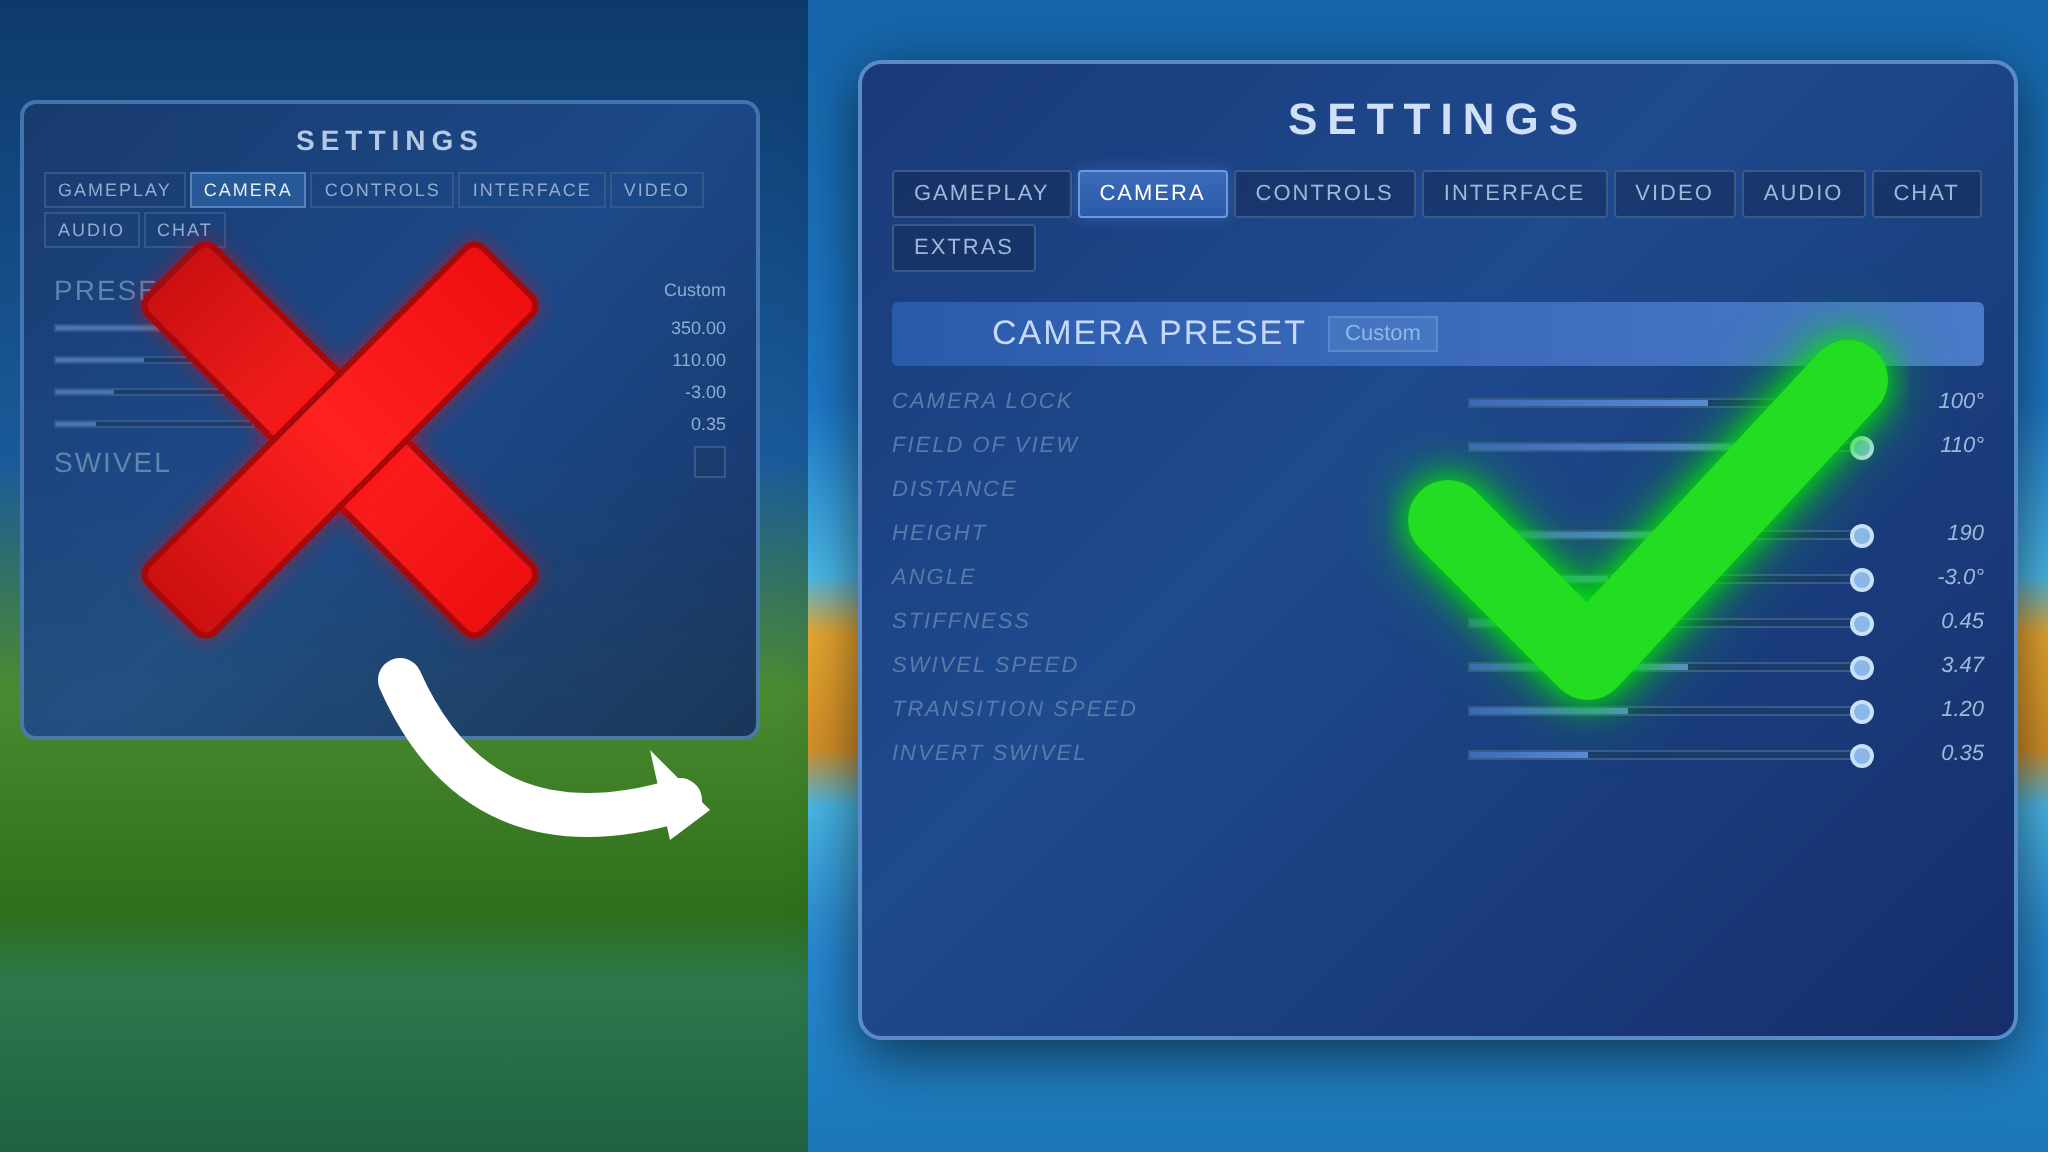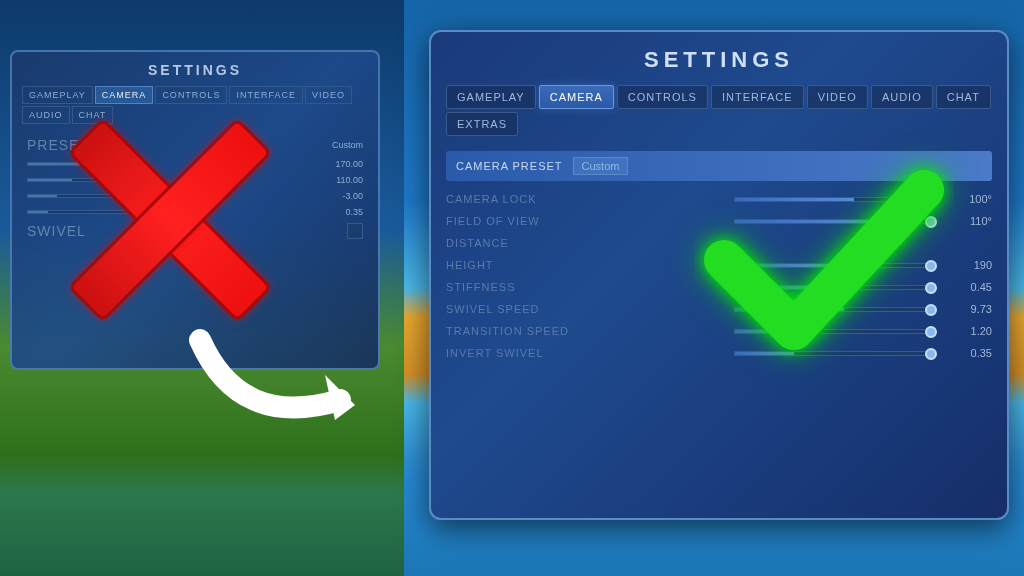--- a/index.html
+++ b/index.html
@@ -235,23 +235,24 @@
       padding: 6px 10px;
       margin-bottom: 12px;
       border-radius: 3px;
       display: flex;
       align-items: center;
       gap: 10px;
     }
 
     .preset-label {
       color: #c8d8f8;
-      font-size: 11px;
+      font-size: 17px;
       letter-spacing: 1px;
       text-transform: uppercase;
+      margin-left: 40px;
     }
 
     .preset-value {
       color: #90b8e8;
       font-size: 11px;
       background: rgba(100,150,220,0.3);
       padding: 2px 8px;
       border: 1px solid #5a8ac8;
     }
 
@@ -259,20 +260,21 @@
     .settings-rows {
       display: flex;
       flex-direction: column;
       gap: 10px;
     }
 
     .setting-row-right {
       display: flex;
       justify-content: space-between;
       align-items: center;
+      font-style: italic;
     }
 
     .setting-label-right {
       color: #5a7aaa;
       font-size: 11px;
       letter-spacing: 1px;
       text-transform: uppercase;
       width: 180px;
     }
 
@@ -356,21 +358,21 @@
   </div>
   <div class="settings-content-left">
     <div class="setting-row-left">
       <span class="setting-label-left">PRESET</span>
       <span class="setting-value-left">Custom</span>
     </div>
     <div class="setting-row-left">
       <div class="setting-bar-left">
         <div class="setting-bar-fill-left" style="width:70%"></div>
       </div>
-      <span class="setting-value-left">170.00</span>
+      <span class="setting-value-left">350.00</span>
     </div>
     <div class="setting-row-left">
       <div class="setting-bar-left">
         <div class="setting-bar-fill-left" style="width:45%"></div>
       </div>
       <span class="setting-value-left">110.00</span>
     </div>
     <div class="setting-row-left">
       <div class="setting-bar-left">
         <div class="setting-bar-fill-left" style="width:30%"></div>
@@ -452,37 +454,47 @@
       <span class="setting-label-right">HEIGHT</span>
       <div class="setting-control">
         <div class="setting-slider">
           <div class="setting-slider-fill" style="width:50%"></div>
           <div class="setting-slider-thumb"></div>
         </div>
         <span class="setting-num">190</span>
       </div>
     </div>
     <div class="setting-row-right">
+      <span class="setting-label-right">ANGLE</span>
+      <div class="setting-control">
+        <div class="setting-slider">
+          <div class="setting-slider-fill" style="width:35%"></div>
+          <div class="setting-slider-thumb"></div>
+        </div>
+        <span class="setting-num">-3.0°</span>
+      </div>
+    </div>
+    <div class="setting-row-right">
       <span class="setting-label-right">STIFFNESS</span>
       <div class="setting-control">
         <div class="setting-slider">
           <div class="setting-slider-fill" style="width:45%"></div>
           <div class="setting-slider-thumb"></div>
         </div>
         <span class="setting-num">0.45</span>
       </div>
     </div>
     <div class="setting-row-right">
       <span class="setting-label-right">SWIVEL SPEED</span>
       <div class="setting-control">
         <div class="setting-slider">
           <div class="setting-slider-fill" style="width:55%"></div>
           <div class="setting-slider-thumb"></div>
         </div>
-        <span class="setting-num">9.73</span>
+        <span class="setting-num">3.47</span>
       </div>
     </div>
     <div class="setting-row-right">
       <span class="setting-label-right">TRANSITION SPEED</span>
       <div class="setting-control">
         <div class="setting-slider">
           <div class="setting-slider-fill" style="width:40%"></div>
           <div class="setting-slider-thumb"></div>
         </div>
         <span class="setting-num">1.20</span>

